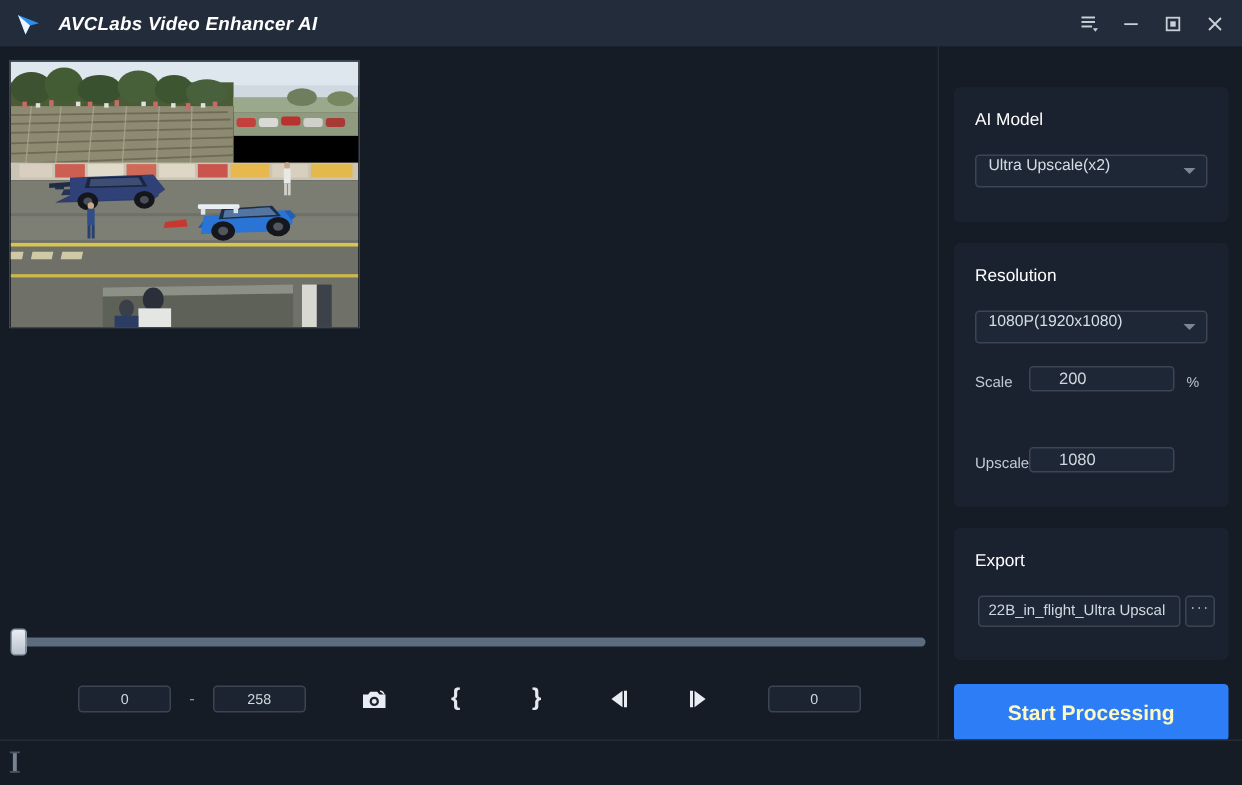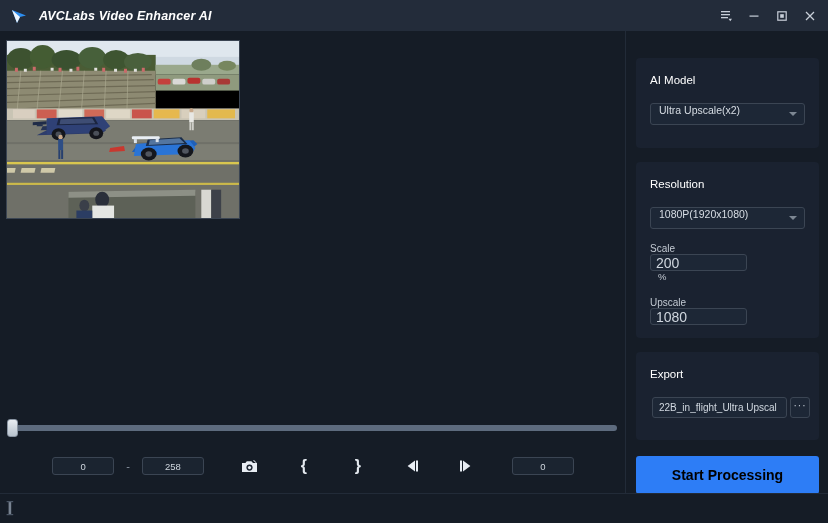--- a/index.html
+++ b/index.html
@@ -100,48 +100,48 @@
     display: flex; align-items: flex-start; padding: 0 8px;
     cursor: pointer;
   }
   .select .caret {
     position: absolute; right: 7px; top: 50%; transform: translateY(-50%);
     width: 0; height: 0; border-left: 4px solid transparent;
     border-right: 4px solid transparent; border-top: 4px solid #7d8793;
   }
   .row {
     position: absolute; left: 14px; width: 160px; height: 18px;
-    display: flex; align-items: flex-start; flex-direction: column;
+    display: flex; align-items: flex-end;
   }
   .row-label { width: 36px; color: #c3cad3; font-size: 10px; }
   .row-input {
     width: 97px; height: 17px; background: #1d2736;
     border: 1px solid #3b4553; border-radius: 3px;
-    color: #cfd6de; font-size: 14px; padding-left: 5px;
+    color: #cfd6de; font-size: 11px; padding-left: 19px;
     line-height: 15px;
   }
   .row-suffix { margin-left: 8px; color: #c3cad3; font-size: 9.5px; }
 
   .export-input {
     position: absolute; left: 16px; top: 45px; width: 135px; height: 21px;
     background: #1d2736; border: 1px solid #3b4553; border-radius: 3px;
     color: #d1d8e0; font-size: 10px; padding-left: 6px;
     line-height: 19px; white-space: nowrap; overflow: hidden;
   }
   .export-btn {
     position: absolute; left: 154px; top: 45px; width: 20px; height: 21px;
     background: #1d2736; border: 1px solid #3b4553; border-radius: 3px;
     color: #c9d0d9; font-size: 10px; display: flex;
     align-items: center; justify-content: center; cursor: pointer;
     letter-spacing: 1px; padding-bottom: 5px;
   }
   .start-btn {
     position: absolute; left: 9px; top: 425px; width: 183px; height: 38px;
     background: #2d7df6; border: none; border-radius: 3px;
-    color: #000000; font-size: 14px; font-weight: bold;
+    color: #fef9c3; font-size: 14px; font-weight: bold;
     cursor: pointer; font-family: "Liberation Sans", sans-serif;
   }
 
   
   .statusbar {
     position: absolute; left: 0; top: 493px; width: 828px; height: 30px;
     background: #151c26; border-top: 1px solid #222b38;
   }
 </style>
 </head>

